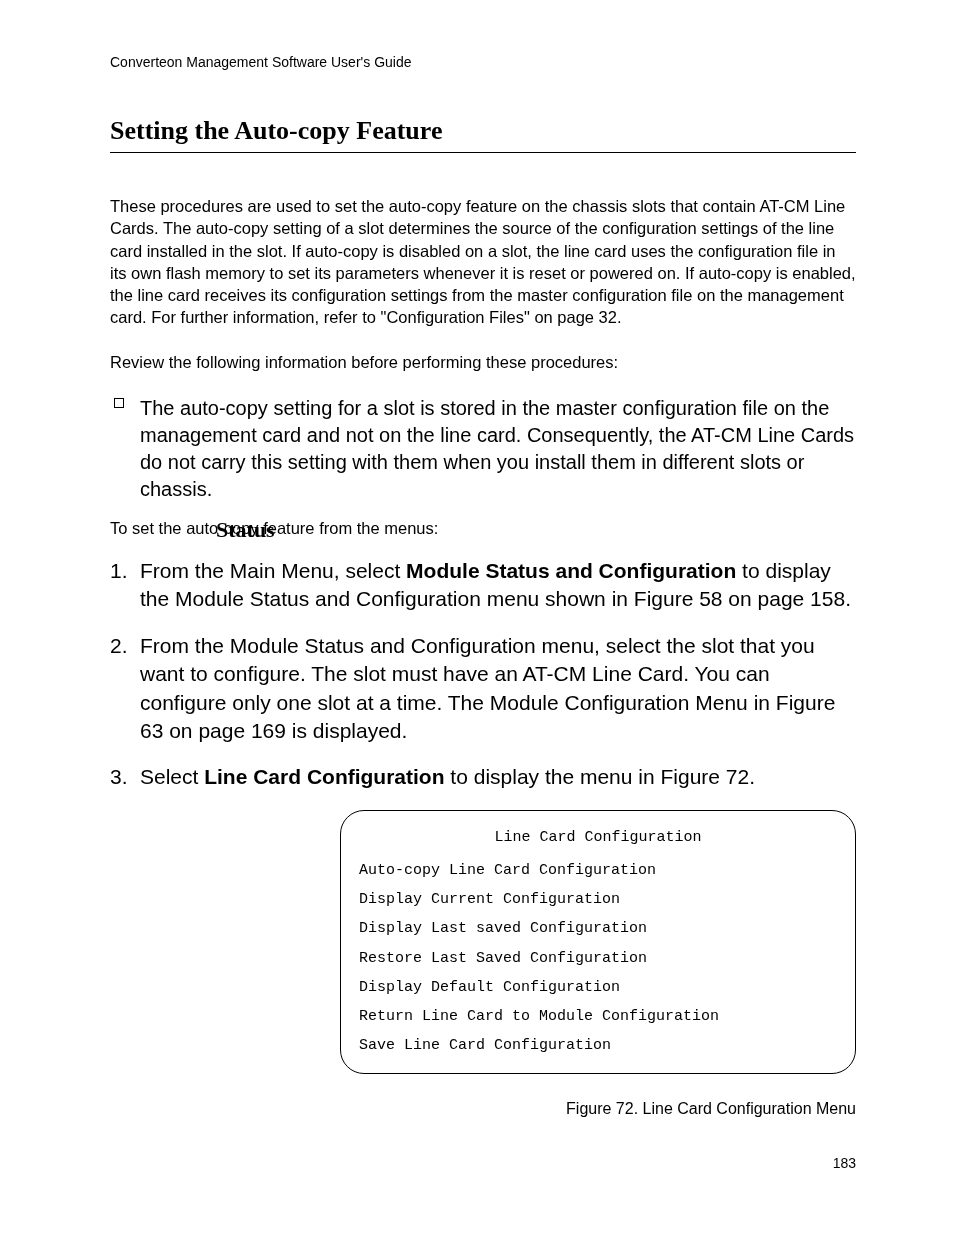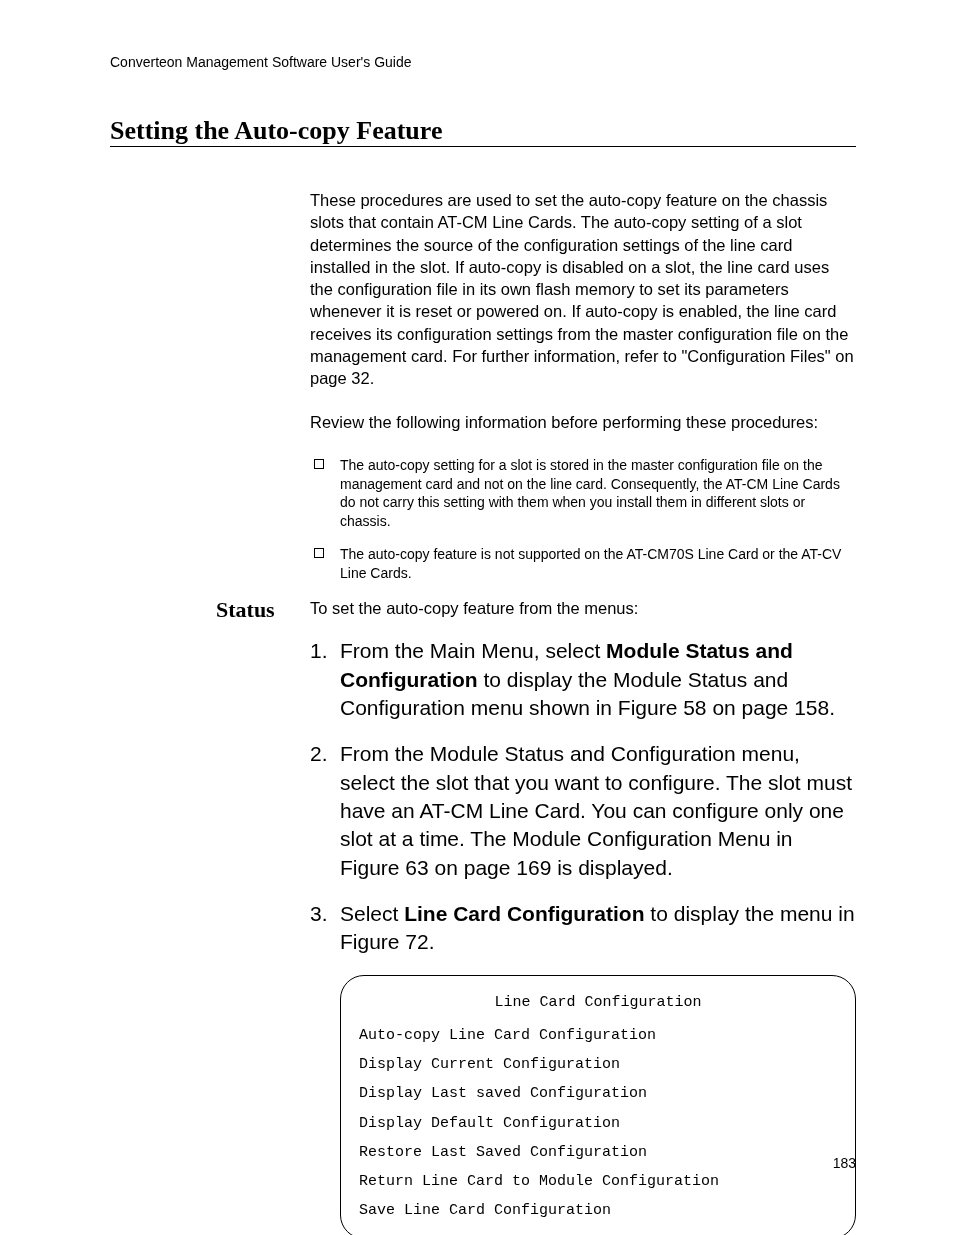--- a/index.html
+++ b/index.html
@@ -14,38 +14,38 @@
     }
     .header-line {
       text-align: left;
       font-size: 14px;
       margin-bottom: 46px;
     }
     .section-title {
       font-family: "Times New Roman", Times, serif;
       font-size: 26px;
       font-weight: bold;
+      padding-bottom: 6px;
       border-bottom: 1px solid #000;
       margin-bottom: 42px;
     }
     .content-col {
-      margin-left: 200px;
     }
     .para {
       font-size: 16.5px;
       line-height: 1.35;
       margin-bottom: 22px;
     }
     .bullet-list {
       list-style: none;
       padding: 0;
       margin-bottom: 10px;
     }
     .bullet-list li {
-      font-size: 14px;
+      font-size: 20px;
       line-height: 1.35;
       padding-left: 30px;
       position: relative;
       margin-bottom: 14px;
     }
     .bullet-list li .marker {
       position: absolute;
       left: 4px;
       top: 3px;
       width: 10px;
@@ -118,21 +118,20 @@
 
 <div class="header-line">Converteon Management Software User's Guide</div>
 
 <h1 class="section-title">Setting the Auto-copy Feature</h1>
 
 <div class="content-col">
   <p class="para">These procedures are used to set the auto-copy feature on the chassis slots that contain AT-CM Line Cards. The auto-copy setting of a slot determines the source of the configuration settings of the line card installed in the slot. If auto-copy is disabled on a slot, the line card uses the configuration file in its own flash memory to set its parameters whenever it is reset or powered on. If auto-copy is enabled, the line card receives its configuration settings from the master configuration file on the management card. For further information, refer to "Configuration Files" on page 32.</p>
   <p class="para">Review the following information before performing these procedures:</p>
   <ul class="bullet-list">
     <li><span class="marker"></span><span>The auto-copy setting for a slot is stored in the master configuration file on the management card and not on the line card. Consequently, the AT-CM Line Cards do not carry this setting with them when you install them in different slots or chassis.</span></li>
-    <li><span class="marker"></span><span>The auto-copy feature is not supported on the AT-CM70S Line Card or the AT-CV Line Cards.</span></li>
   </ul>
 </div>
 
 <div class="menus-row">
   <div class="menus-label">Status</div>
   <div class="content-col">
     <p class="para" style="margin-bottom:18px;">To set the auto-copy feature from the menus:</p>
     <ol class="ordered-list">
       <li>
         <span>From the Main Menu, select </span><span class="bold">Module Status and Configuration</span><span> to display the Module Status and Configuration menu shown in Figure 58 on page 158.</span>
@@ -145,21 +144,21 @@
       </li>
     </ol>
   </div>
 </div>
 
 <div class="menu-box">
   <div class="menu-title">Line Card Configuration</div>
   <div>Auto-copy Line Card Configuration</div>
   <div>Display Current Configuration</div>
   <div>Display Last saved Configuration</div>
+  <div>Restore Last Saved Configuration</div>
   <div>Display Default Configuration</div>
-  <div>Restore Last Saved Configuration</div>
   <div>Return Line Card to Module Configuration</div>
   <div>Save Line Card Configuration</div>
 </div>
 
 <div class="figure-caption">Figure 72. Line Card Configuration Menu</div>
 
 <div class="page-num">183</div>
 
 </body></html>

